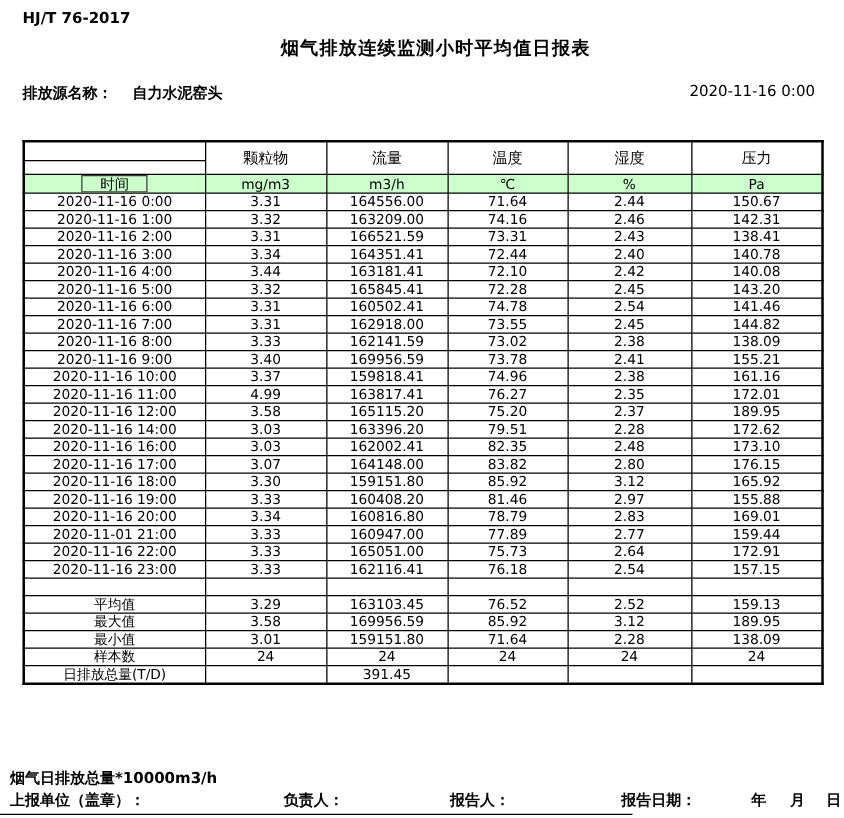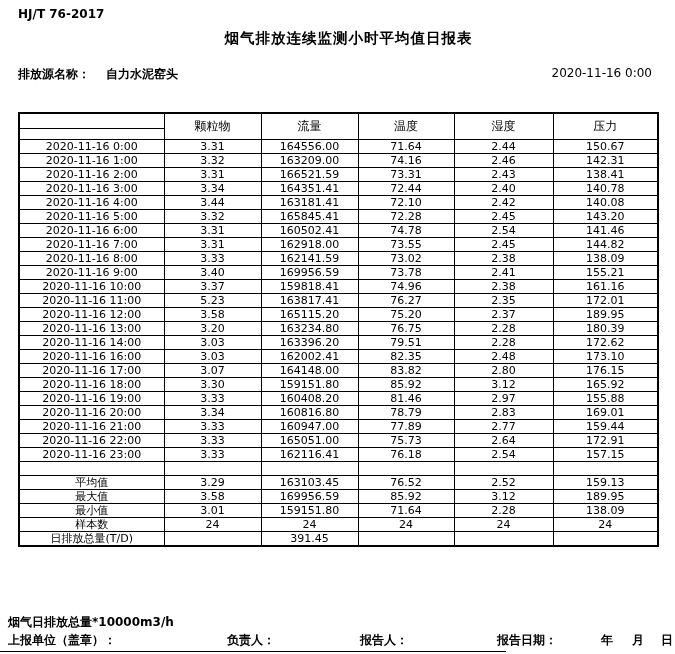--- a/index.html
+++ b/index.html
@@ -72,20 +72,30 @@
         <td class="split-cell">
           <div class="half-top"></div>
           <div class="half-bottom"></div>
         </td>
         <td>颗粒物</td>
         <td>流量</td>
         <td>温度</td>
         <td>湿度</td>
         <td>压力</td>
       </tr>
+      <tr class="units">
+        <td>
+          <span class="time-box">时间</span>
+        </td>
+        <td>mg/m3</td>
+        <td>m3/h</td>
+        <td>℃</td>
+        <td>%</td>
+        <td>Pa</td>
+      </tr>
     </thead>
     <tbody>
         <tr>
           <td>2020-11-16  0:00</td>
           <td>3.31</td>
           <td>164556.00</td>
           <td>71.64</td>
           <td>2.44</td>
           <td>150.67</td>
         </tr>
@@ -164,43 +174,35 @@
         <tr>
           <td>2020-11-16 10:00</td>
           <td>3.37</td>
           <td>159818.41</td>
           <td>74.96</td>
           <td>2.38</td>
           <td>161.16</td>
         </tr>
         <tr>
           <td>2020-11-16 11:00</td>
-          <td>5.23</td>
+          <td>4.99</td>
           <td>163817.41</td>
           <td>76.27</td>
           <td>2.35</td>
           <td>172.01</td>
         </tr>
         <tr>
           <td>2020-11-16 12:00</td>
           <td>3.58</td>
           <td>165115.20</td>
           <td>75.20</td>
           <td>2.37</td>
           <td>189.95</td>
         </tr>
         <tr>
-          <td>2020-11-16 13:00</td>
-          <td>3.20</td>
-          <td>163234.80</td>
-          <td>76.75</td>
-          <td>2.28</td>
-          <td>180.39</td>
-        </tr>
-        <tr>
           <td>2020-11-16 14:00</td>
           <td>3.03</td>
           <td>163396.20</td>
           <td>79.51</td>
           <td>2.28</td>
           <td>172.62</td>
         </tr>
         <tr>
           <td>2020-11-16 16:00</td>
           <td>3.03</td>
@@ -235,21 +237,21 @@
         </tr>
         <tr>
           <td>2020-11-16 20:00</td>
           <td>3.34</td>
           <td>160816.80</td>
           <td>78.79</td>
           <td>2.83</td>
           <td>169.01</td>
         </tr>
         <tr>
-          <td>2020-11-16 21:00</td>
+          <td>2020-11-01 21:00</td>
           <td>3.33</td>
           <td>160947.00</td>
           <td>77.89</td>
           <td>2.77</td>
           <td>159.44</td>
         </tr>
         <tr>
           <td>2020-11-16 22:00</td>
           <td>3.33</td>
           <td>165051.00</td>

